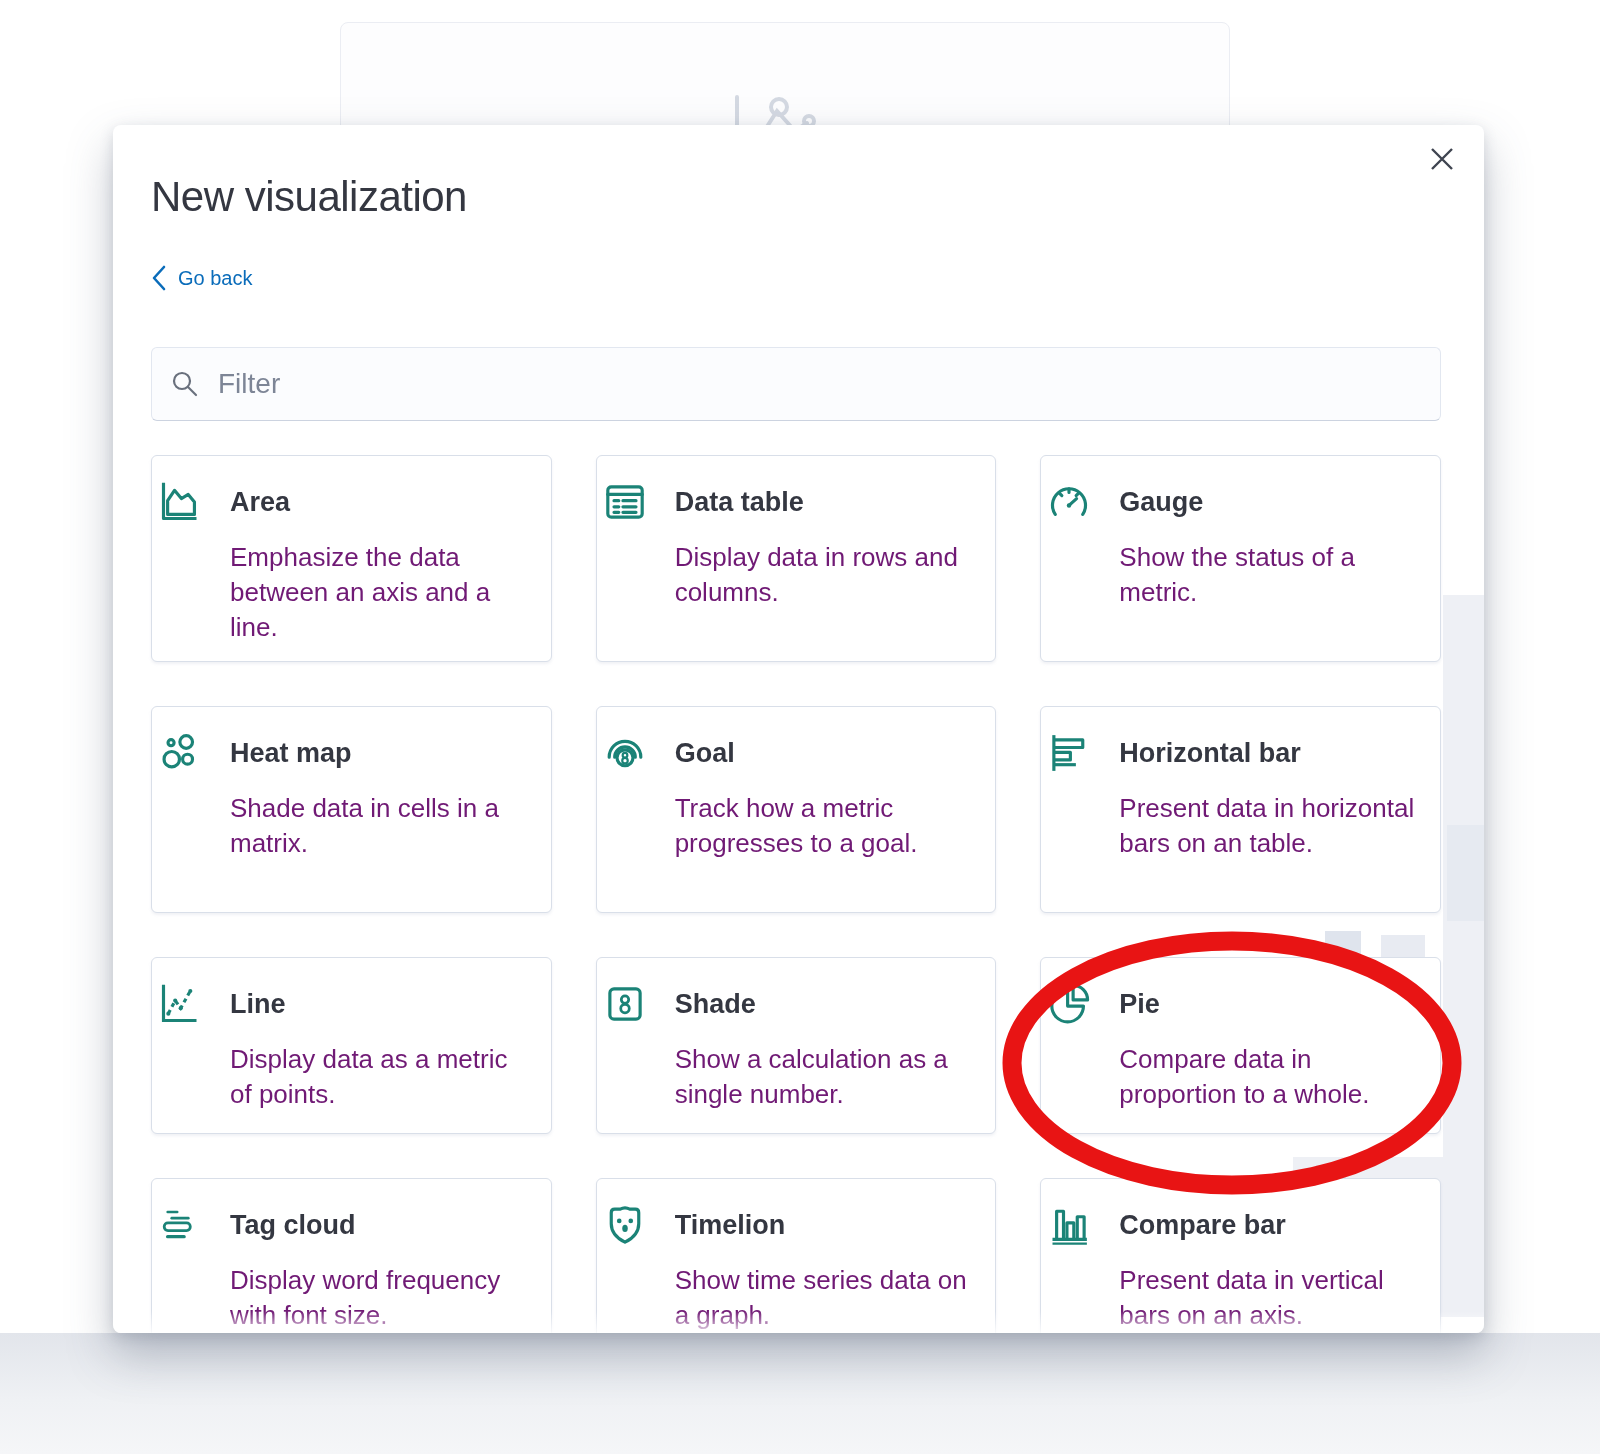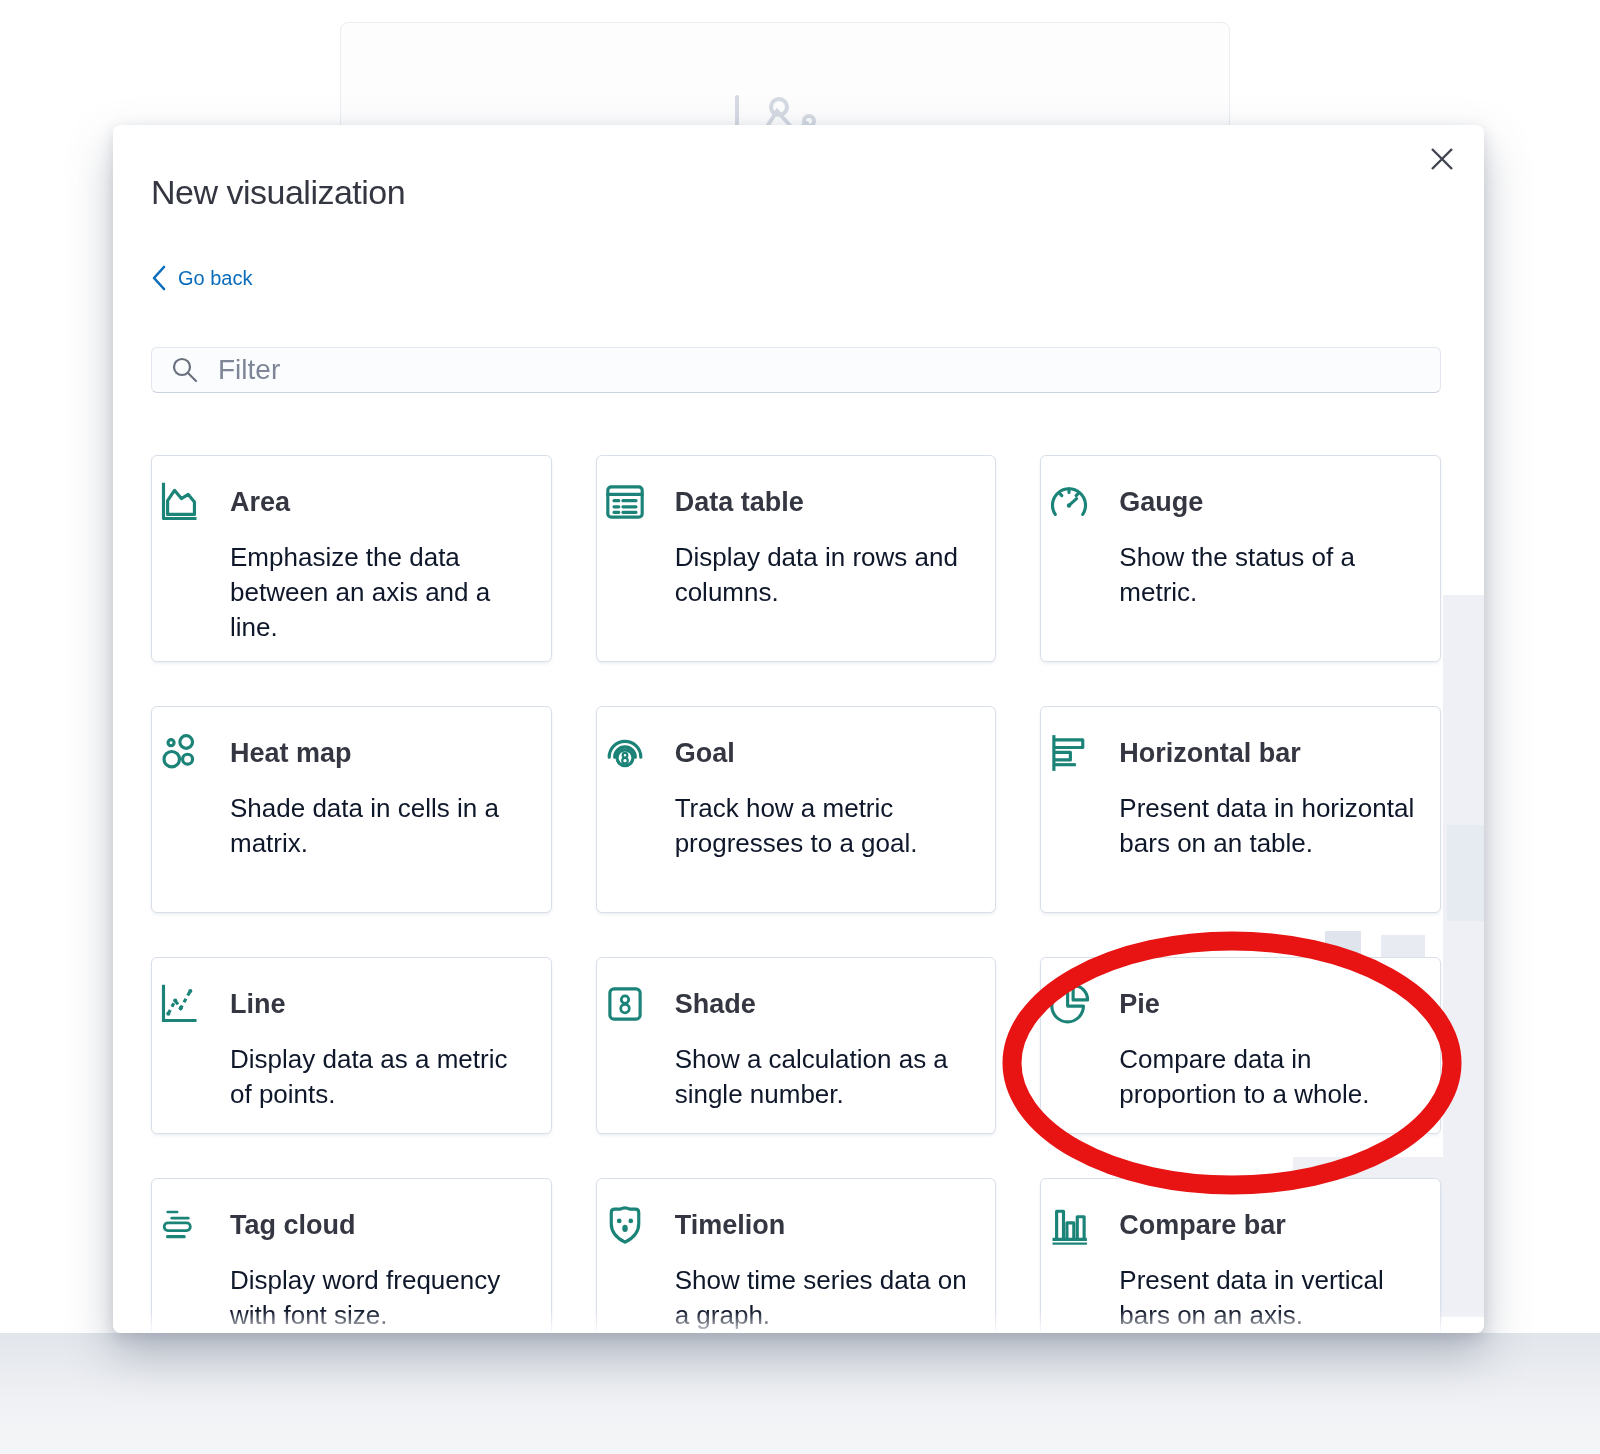--- a/index.html
+++ b/index.html
@@ -21,32 +21,32 @@
   }
   
   .modal{
     position:absolute;left:113px;top:125px;width:1371px;height:1208px;
     background:#ffffff;border-radius:8px;
     box-shadow:0 22px 45px rgba(80,90,110,0.34), 0 4px 14px rgba(80,90,110,0.18);
     overflow:hidden;
   }
   .modal-title{
     position:absolute;left:38px;top:48px;
-    font-size:34px;font-weight:400;color:#343741;letter-spacing:-0.5px;
+    font-size:42px;font-weight:400;color:#343741;letter-spacing:-0.5px;
   }
   .close-btn{
     position:absolute;right:22px;top:14px;width:40px;height:40px;
     background:none;border:none;cursor:pointer;padding:6px;
   }
   .go-back{
     position:absolute;left:38px;top:140px;display:flex;align-items:center;gap:12px;
     color:#0a6cba;font-size:20px;font-weight:500;cursor:pointer;text-decoration:none;
   }
   .filter-wrap{
-    position:absolute;left:38px;top:222px;width:1290px;height:46px;
+    position:absolute;left:38px;top:222px;width:1290px;height:74px;
     background:#fbfcfe;border:1px solid #e2e7f0;border-bottom-color:#ccd3e0;
     border-radius:6px;display:flex;align-items:center;box-sizing:border-box;
   }
   .filter-wrap svg{margin-left:18px;flex:0 0 auto;}
   .filter-input{
     flex:1;border:none;outline:none;background:transparent;
     font-size:28px;color:#343741;margin-left:16px;height:100%;
     font-family:"Liberation Sans","DejaVu Sans",sans-serif;
   }
   .filter-input::placeholder{color:#7d8596;}
@@ -65,21 +65,21 @@
     padding:24px 24px 0 6px;box-sizing:border-box;cursor:pointer;
     display:grid;grid-template-columns:44px 1fr;column-gap:28px;
     align-content:start;
   }
   .card .vicon{width:44px;height:44px;}
   .card-title{
     font-size:27px;font-weight:700;color:#343741;align-self:center;
   }
   .card-desc{
     grid-column:2;margin-top:16px;
-    font-size:26px;color:#0f172a;line-height:35px;
+    font-size:26px;color:#701a75;line-height:35px;
   }
   
   .annot{position:absolute;left:880px;top:795px;z-index:6;pointer-events:none;}
   
   .modal-fade{
     position:absolute;left:0;bottom:0;width:100%;height:22px;z-index:5;
     background:linear-gradient(180deg,rgba(255,255,255,0) 0%,rgba(255,255,255,0.85) 100%);
     pointer-events:none;
   }
   .tealstroke{stroke:#1b8377;fill:none;stroke-width:2.3;}

